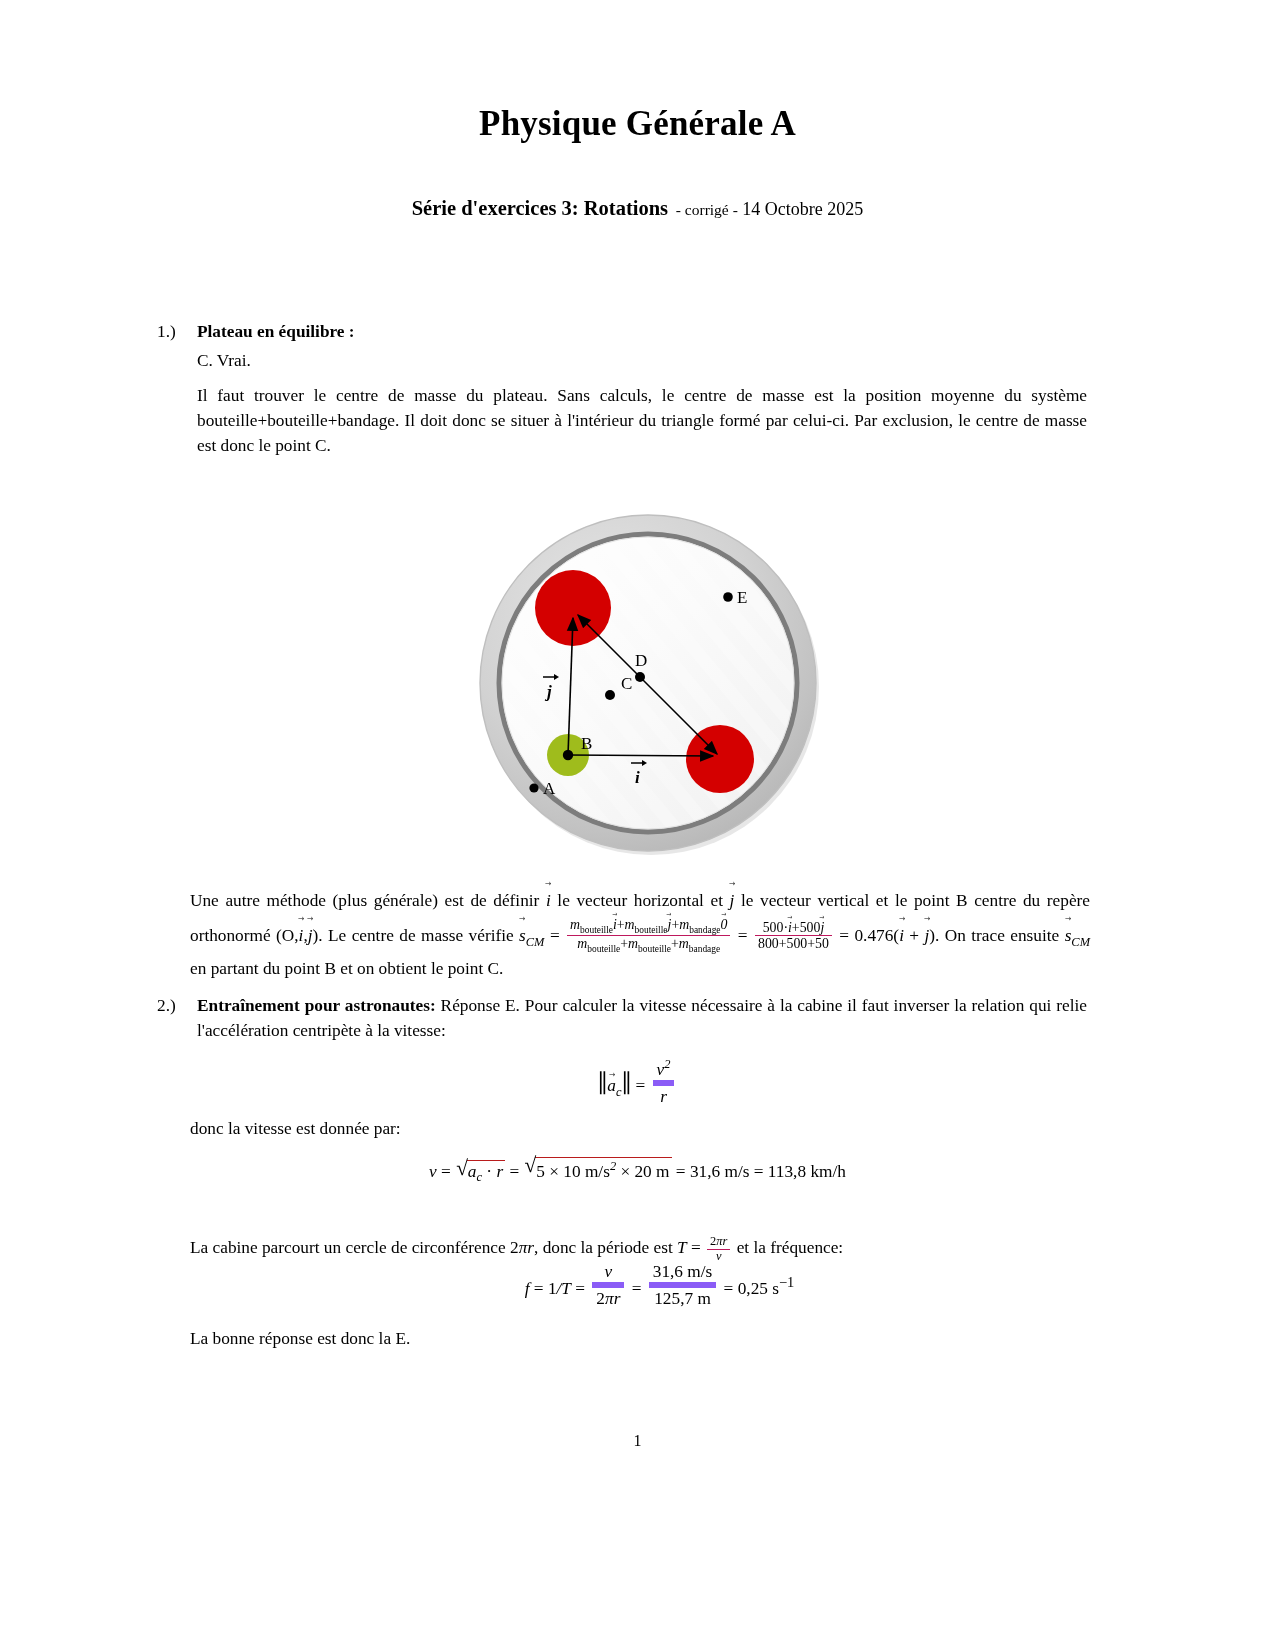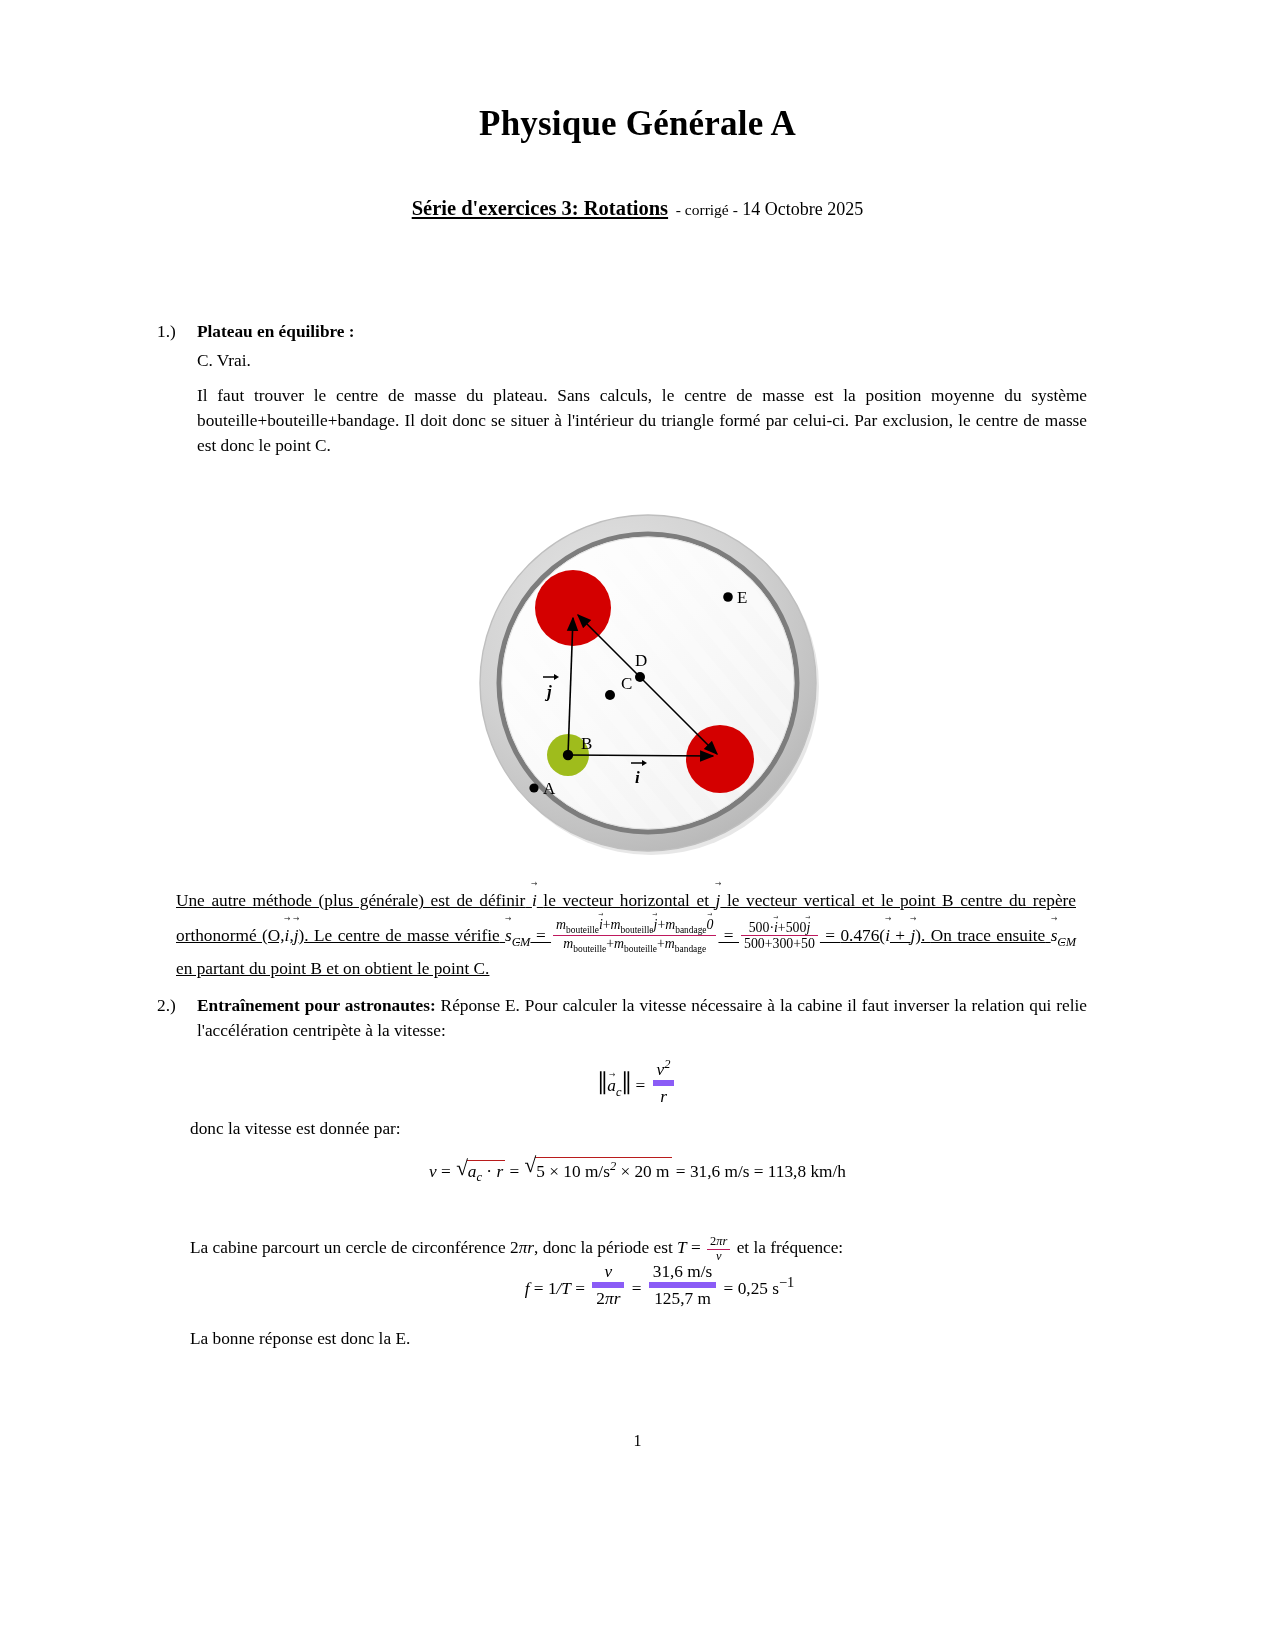--- a/index.html
+++ b/index.html
@@ -17,35 +17,35 @@
   .doc-title{
     position:absolute;left:0;right:0;top:104px;
     text-align:center;
     font-size:35px;font-weight:bold;letter-spacing:.2px;
   }
   .doc-subtitle{
     position:absolute;left:0;right:0;top:197px;
     text-align:center;
     font-size:19px;
   }
-  .doc-subtitle .strong{font-weight:bold;font-size:20.5px;text-decoration:underline;}
+  .doc-subtitle .strong{font-weight:bold;font-size:20.5px;}
   .doc-subtitle .sub-rest{font-size:18px;}
   .doc-subtitle .sub-small{font-size:15.5px;}
 
   
   .ex{position:absolute;font-size:17.3px;line-height:1.42;}
   .ex .num{position:absolute;left:0;top:0;width:40px;text-align:left;}
   .ex .body{margin-left:40px;}
   .lead{font-weight:bold;}
 
   #ex1{left:157px;top:320px;width:935px;}
   #ex1-answer{position:absolute;left:197px;top:351px;font-size:17.3px;}
   #ex1-para{position:absolute;left:197px;top:383px;width:890px;font-size:17.3px;line-height:1.45;text-align:justify;}
 
-  #para-method{position:absolute;left:176px;top:885px;width:900px;font-size:17.3px;line-height:1.72;text-align:justify;text-decoration:underline;}
+  #para-method{position:absolute;left:190px;top:885px;width:900px;font-size:17.3px;line-height:1.72;text-align:justify;}
 
   #ex2{left:157px;top:994px;width:930px;}
   #ex2 .body{text-align:justify;}
 
   #p-donc{position:absolute;left:190px;top:1119px;font-size:17.3px;}
   #p-cabine{position:absolute;left:190px;top:1222px;width:900px;font-size:17.3px;margin-top:13px;}
   #p-bonne{position:absolute;left:190px;top:1329px;font-size:17.3px;}
 
   .eq{position:absolute;left:0;right:0;text-align:center;font-size:17.3px;}
   #eq1{top:1058px;}
@@ -183,21 +183,21 @@
     <span>le vecteur horizontal et</span>
     <span class="vec">j</span>
     <span>le vecteur vertical et le point B centre du repère orthonormé (O,</span><span class="vec">i</span>,<span class="vec">j</span><span>). Le centre de masse vérifie</span>
     <span class="vec">s</span><sub class="itl">CM</sub> =
     <span class="frac">
       <span class="n"><span class="mi">m</span><sub class="txt">bouteille</sub><span class="vec">i</span>+<span class="mi">m</span><sub class="txt">bouteille</sub><span class="vec">j</span>+<span class="mi">m</span><sub class="txt">bandage</sub><span class="vec">0</span></span>
       <span class="d"><span class="mi">m</span><sub class="txt">bouteille</sub>+<span class="mi">m</span><sub class="txt">bouteille</sub>+<span class="mi">m</span><sub class="txt">bandage</sub></span>
     </span> =
     <span class="frac">
       <span class="n">500·<span class="vec">i</span>+500<span class="vec">j</span></span>
-      <span class="d">500+300+50</span>
+      <span class="d">800+500+50</span>
     </span> = <span>0.476</span>(<span class="vec">i</span> + <span class="vec">j</span>).
     <span>On trace ensuite</span>
     <span class="vec">s</span><sub class="itl">CM</sub>
     <span>en partant du point B et on obtient le point C.</span>
   </div>
 
   <div class="ex" id="ex2">
     <span class="num">2.)</span>
     <div class="body">
       <span class="lead">Entraînement pour astronautes:</span>

